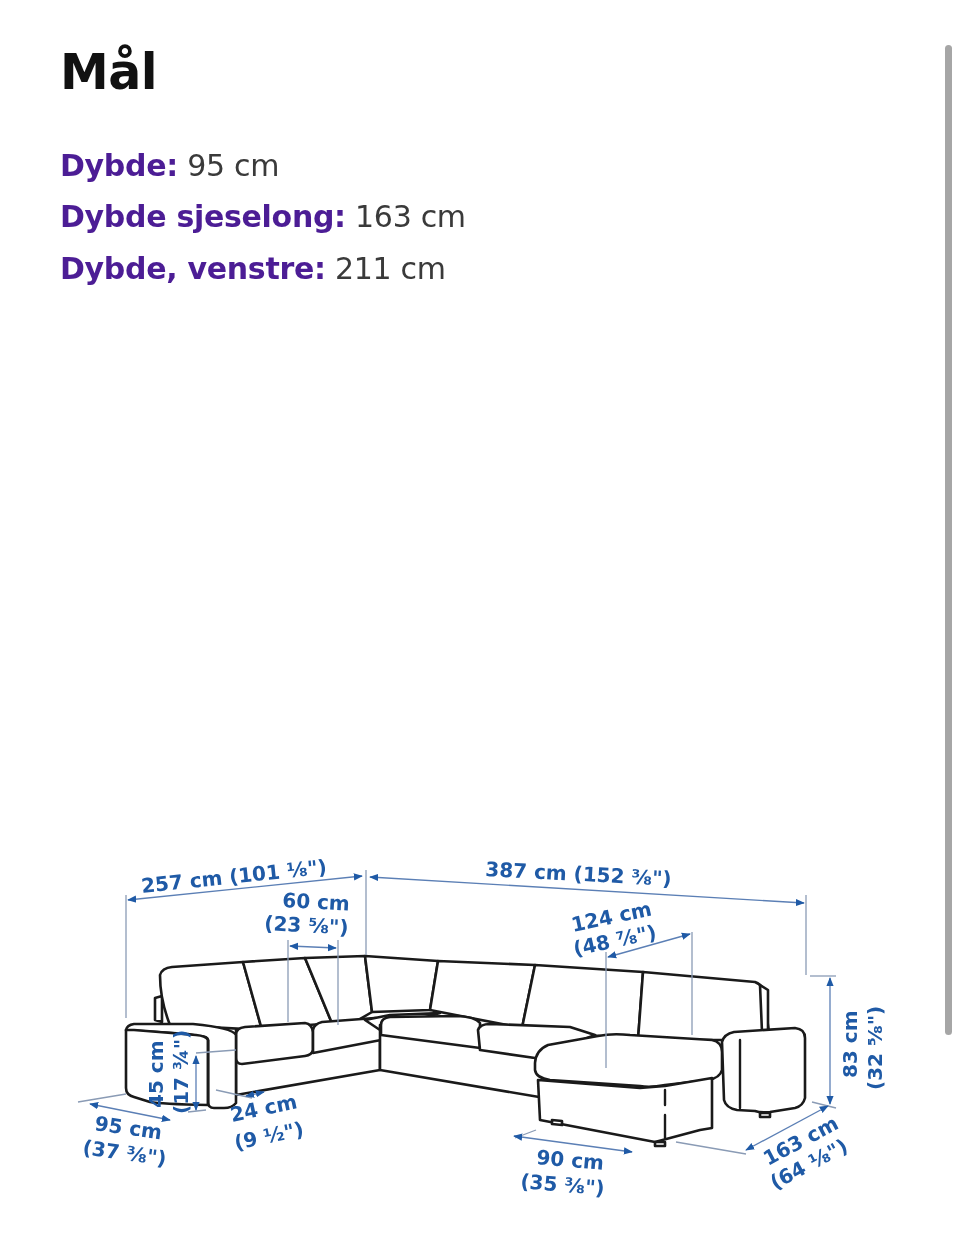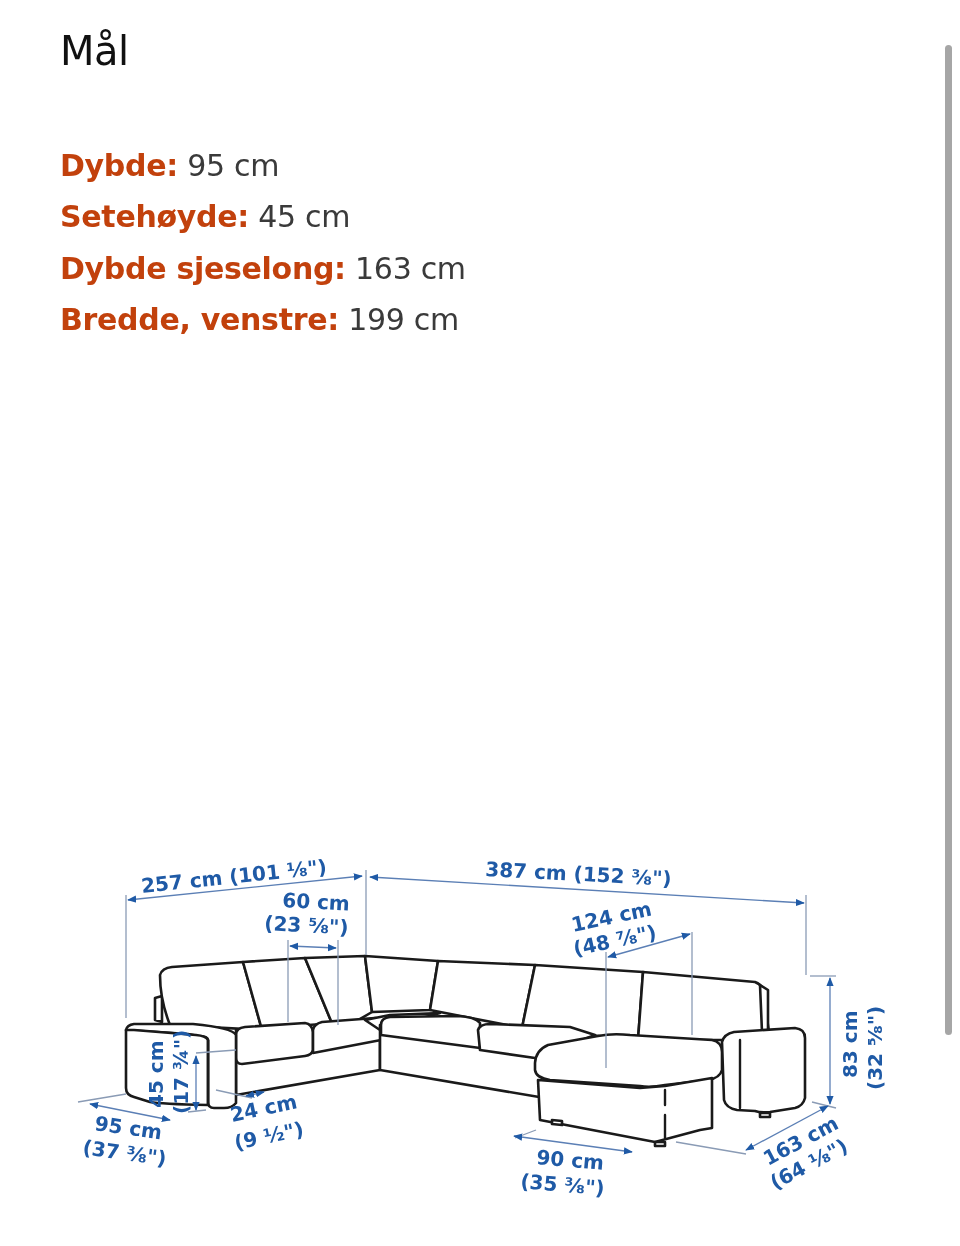--- a/index.html
+++ b/index.html
@@ -10,23 +10,23 @@
     body {
       width: 960px;
       height: 1246px;
       position: relative;
       overflow: hidden;
       font-family: "DejaVu Sans", "Liberation Sans", sans-serif;
     }
     .title {
       position: absolute;
       left: 60px;
-      top: 28px;
-      font-size: 40px;
-      font-weight: normal;
+      top: 44px;
+      font-size: 49px;
+      font-weight: bold;
       color: #111111;
       margin: 0;
       letter-spacing: -0.5px;
     }
     .spec-list {
       position: absolute;
       left: 60px;
       top: 140px;
       margin: 0;
       padding: 0;
@@ -34,21 +34,21 @@
     }
     .spec-item {
       font-size: 30px;
       line-height: 51.3px;
       color: #3a3a3a;
       white-space: nowrap;
       letter-spacing: -0.3px;
     }
     .spec-label {
       font-weight: bold;
-      color: #c2410c;
+      color: #4c1d95;
     }
     .spec-value {
       font-weight: normal;
       color: #3a3a3a;
     }
     .scrollbar {
       position: absolute;
       left: 945px;
       top: 45px;
       width: 7px;
@@ -93,23 +93,22 @@
       fill: none;
     }
   </style>
 </head>
 <body>
 
 <h1 class="title">Mål</h1>
 
 <ul class="spec-list">
   <li class="spec-item"><span class="spec-label">Dybde:</span> <span class="spec-value">95 cm</span></li>
-  <li class="spec-item"><span class="spec-label">Setehøyde:</span> <span class="spec-value">45 cm</span></li>
   <li class="spec-item"><span class="spec-label">Dybde sjeselong:</span> <span class="spec-value">163 cm</span></li>
-  <li class="spec-item"><span class="spec-label">Bredde, venstre:</span> <span class="spec-value">199 cm</span></li>
+  <li class="spec-item"><span class="spec-label">Dybde, venstre:</span> <span class="spec-value">211 cm</span></li>
 </ul>
 
 <div class="scrollbar"></div>
 
 <svg class="diagram" viewBox="0 820 960 426" xmlns="http://www.w3.org/2000/svg">
   <defs>
     <marker id="arr" viewBox="0 0 10 10" refX="9" refY="5" markerWidth="7" markerHeight="7" orient="auto-start-reverse">
       <path d="M0,1 L10,5 L0,9 z" fill="#1f5aa6"></path>
     </marker>
   </defs>

